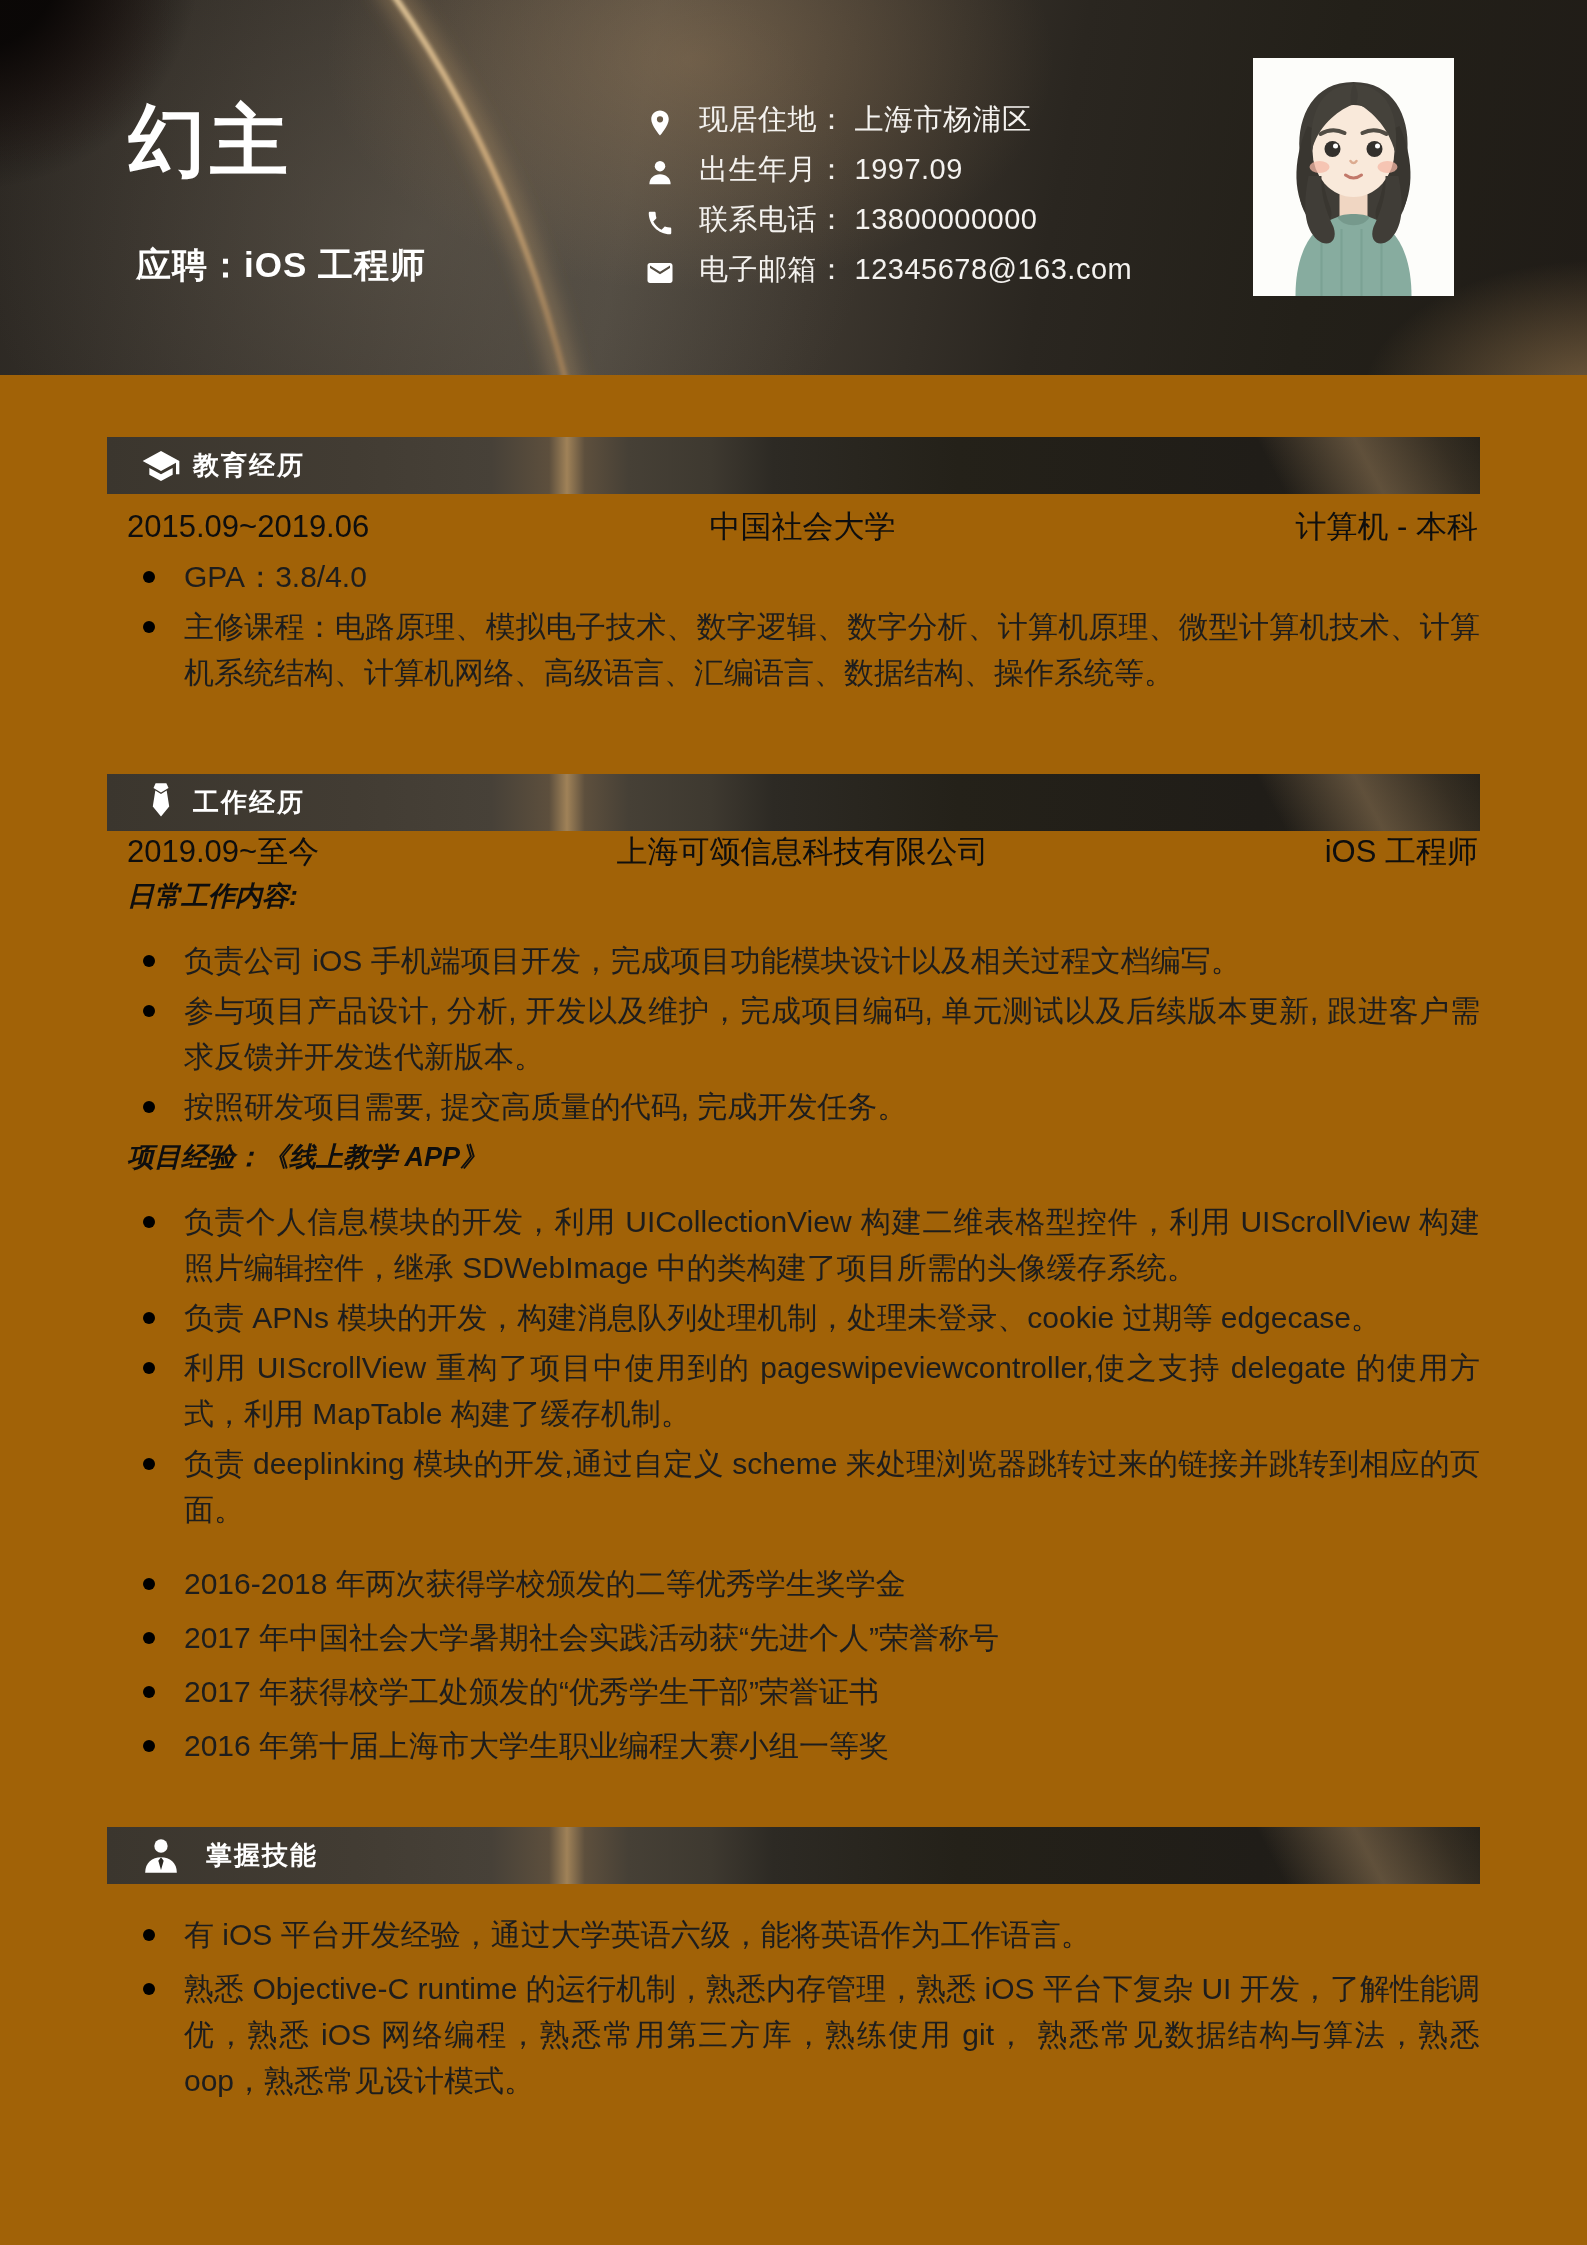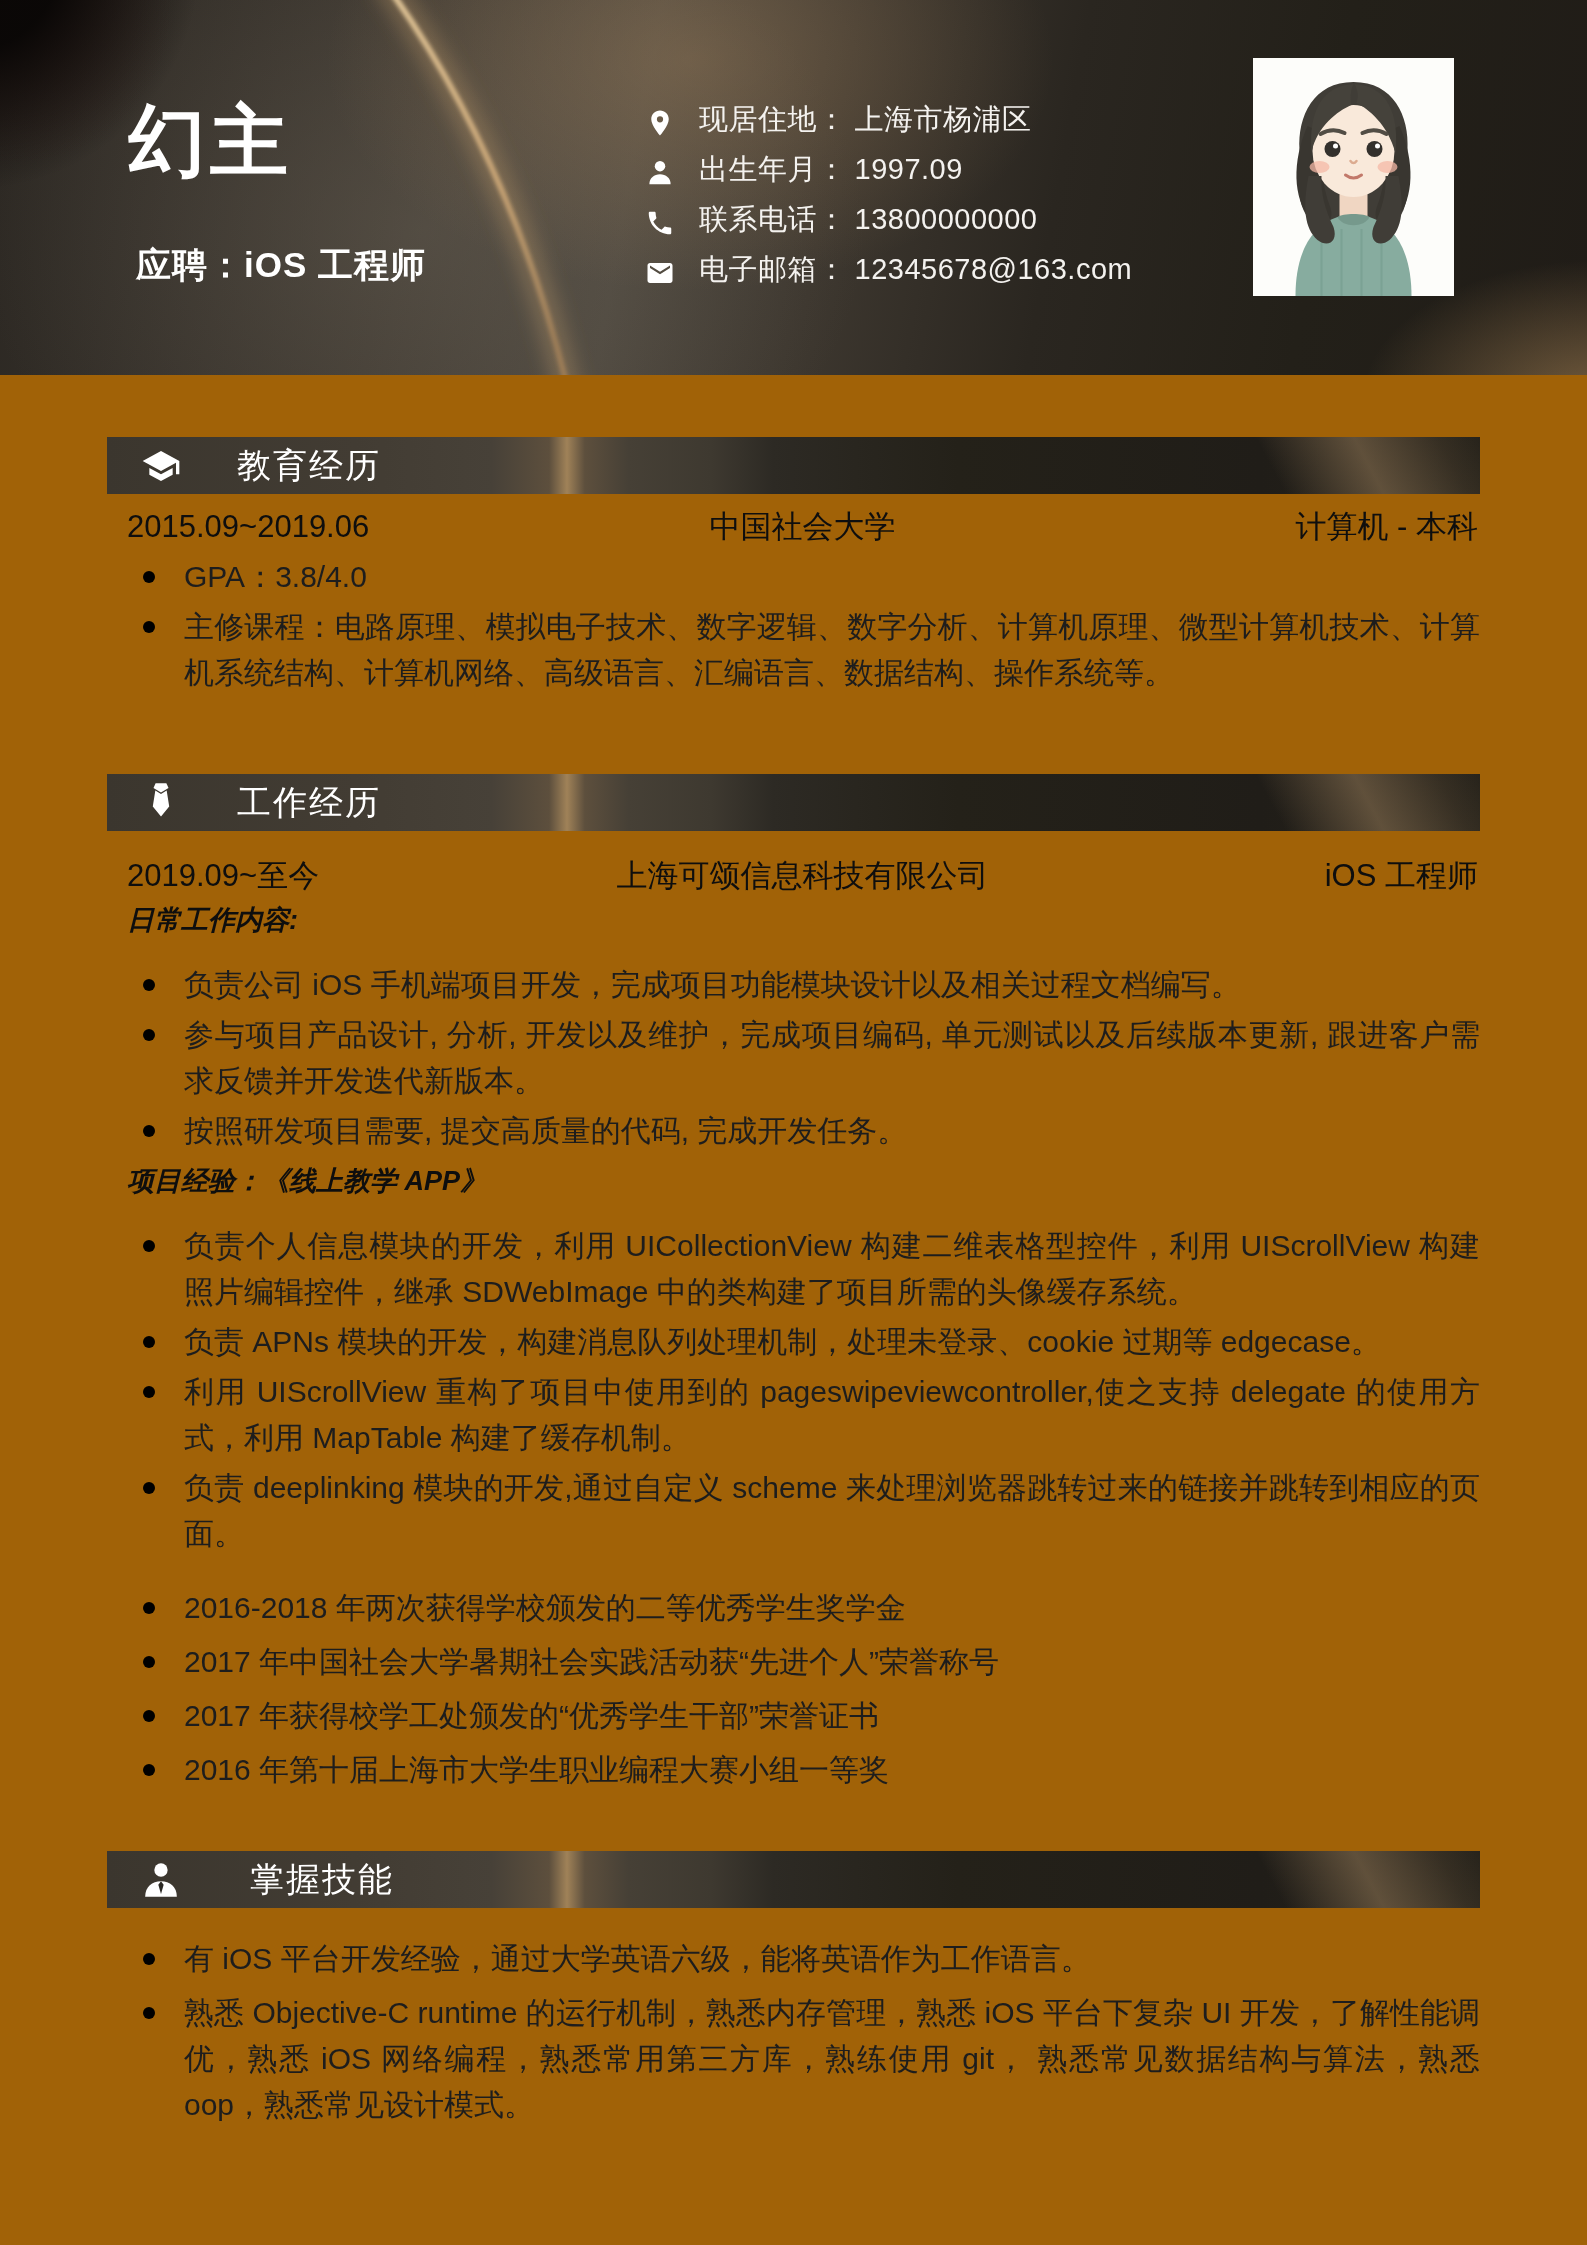--- a/index.html
+++ b/index.html
@@ -50,21 +50,21 @@
     background:
       linear-gradient(62deg, rgba(0,0,0,0) 84%, rgba(156,128,92,0.50) 91%, rgba(110,90,64,0.22) 97%, rgba(0,0,0,0) 100%),
       linear-gradient(90deg,
         #3b362e 0%, #423c33 18%, #474138 28%,
         #5d4f3d 32.2%, #a08258 33.5%, #5d4f3d 34.8%,
         #464036 38%, #3e3930 44%,
         #2d2a24 48.5%, #242119 62%, #201d18 84%, #27231b 100%);
   }
   .bar-icon { width:64px; margin-left:22px; display:flex; justify-content:center; }
   .bar-icon svg { display:block; }
-  .bar-title { margin-left:44px; font-size:34px; font-weight:400; color:#ffffff; letter-spacing:2px; }
+  .bar-title { font-size:26px; font-weight:700; color:#ffffff; letter-spacing:2px; }
 
   .row3 { display:flex; align-items:baseline; font-weight:400; font-size:31px; color:#0e0e0e; padding-left:20px; padding-right:2px; }
   .row3 .c1 { width:33%; text-align:left; }
   .row3 .c2 { width:34%; text-align:center; }
   .row3 .c3 { width:33%; text-align:right; }
 
   .subtitle { font-size:27px; font-weight:700; color:#0e0e0e; padding-left:20px; line-height:47px;font-style:italic; }
 
   ul.blist { list-style:none; margin:0; padding:0; font-size:30px; line-height:46px; color:#1d1d1d; text-align:justify; }
   ul.blist li { position:relative; padding-left:77px; margin-bottom:4px; }
@@ -72,21 +72,21 @@
     content:""; position:absolute; left:36px; top:17px;
     width:12px; height:12px; border-radius:50%; background:#000;
   }
   ul.blist.wide li { margin-bottom:8px; }
 
   
   .sec-edu    .bar { margin-top:62px; }
   .row3.edu         { margin-top:12px; }
   .sec-edu  ul      { margin-top:6px; }
   .sec-work   .bar { margin-top:78px; }
-  .row3.work        { margin-top:24px; }
+  .row3.work        { }
   .sec-work ul      { margin-top:18px; }
   .sec-honor  .bar { margin-top:61px; }
   .sec-honor ul     { margin-top:28px; }
   .sec-skill  .bar { margin-top:58px;gap:13px; }
   .sec-skill ul     { margin-top:28px; }
 </style>
 </head>
 <body>
 
 <div class="page">

